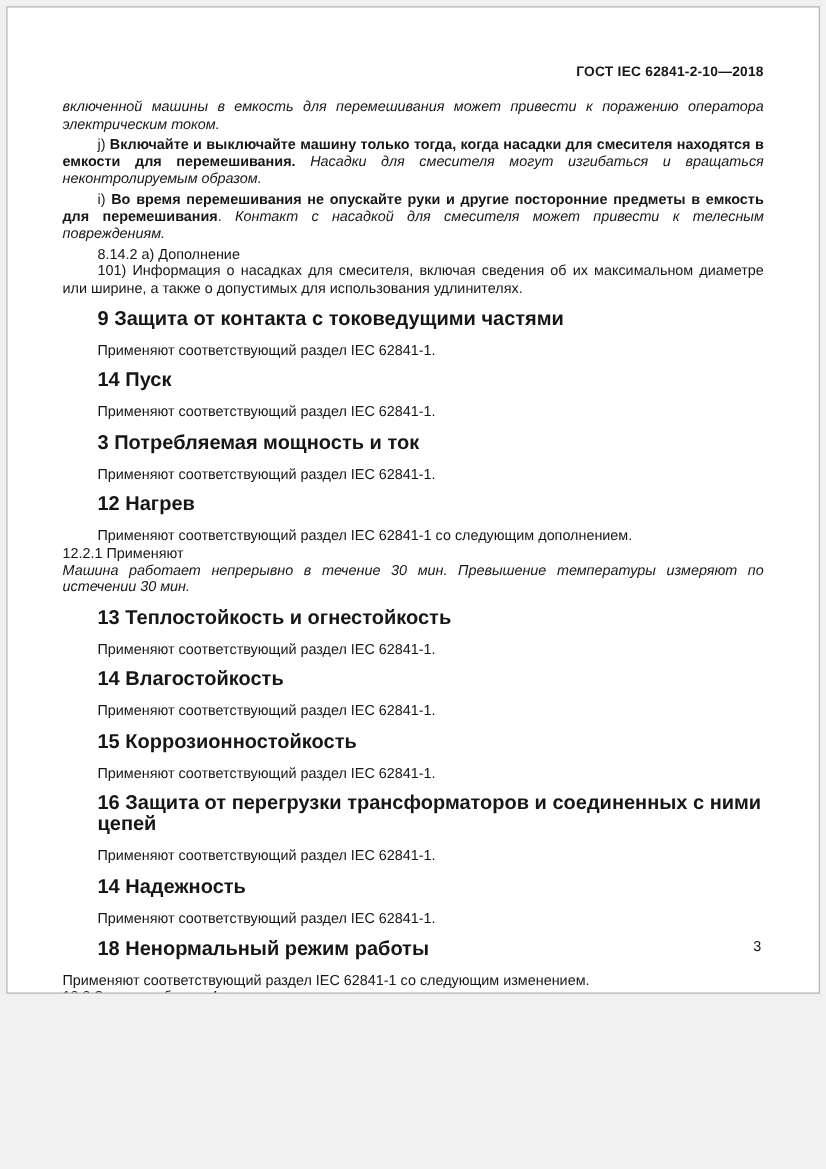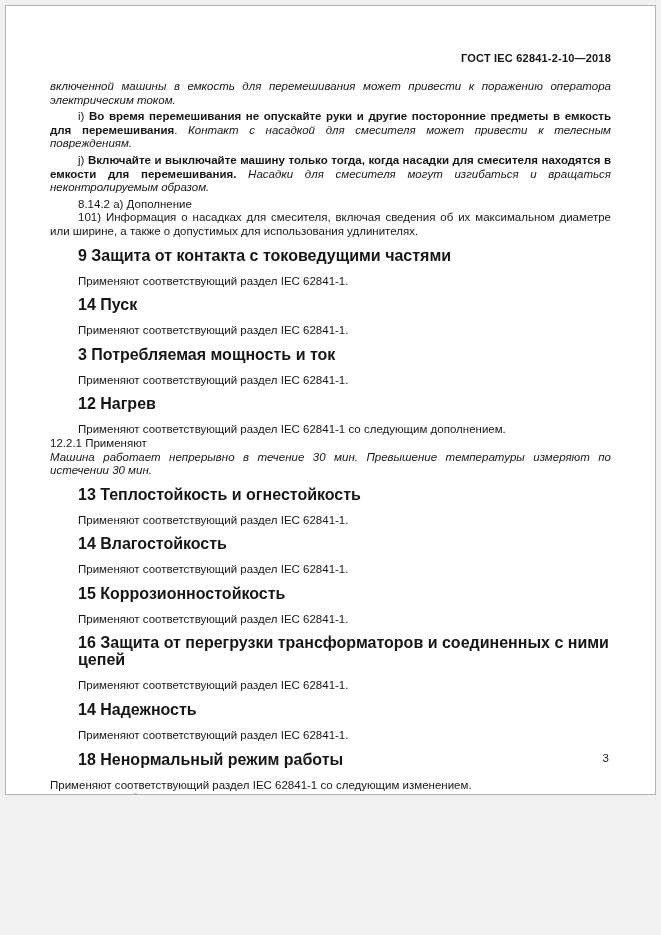--- a/index.html
+++ b/index.html
@@ -56,23 +56,23 @@
 </head>
 <body>
 
 <div class="canvas">
   <div class="sheet">
 
     <div class="running-header">ГОСТ IEC 62841-2-10—2018</div>
 
     <p class="body noindent italic">включенной машины в емкость для перемешивания может привести к поражению оператора электрическим током.</p>
 
+    <p class="body gap"><span>j) </span><span class="bold">Включайте и выключайте машину только тогда, когда насадки для смесителя находятся в емкости для перемешивания.</span><span> </span><span class="italic">Насадки для смесителя могут изгибаться и вращаться неконтролируемым образом.</span></p>
+
     <p class="body gap"><span>i) </span><span class="bold">Во время перемешивания не опускайте руки и другие посторонние предметы в емкость для перемешивания</span><span>. </span><span class="italic">Контакт с насадкой для смесителя может привести к телесным повреждениям.</span></p>
-
-    <p class="body gap"><span>j) </span><span class="bold">Включайте и выключайте машину только тогда, когда насадки для смесителя находятся в емкости для перемешивания.</span><span> </span><span class="italic">Насадки для смесителя могут изгибаться и вращаться неконтролируемым образом.</span></p>
 
     <p class="body gap">8.14.2 a) Дополнение</p>
     <p class="body">101) Информация о насадках для смесителя, включая сведения об их максимальном диаметре или ширине, а также о допустимых для использования удлинителях.</p>
 
     <h2 class="section">9 Защита от контакта с токоведущими частями</h2>
     <p class="body">Применяют соответствующий раздел IEC 62841-1.</p>
 
     <h2 class="section">14 Пуск</h2>
     <p class="body">Применяют соответствующий раздел IEC 62841-1.</p>
 

